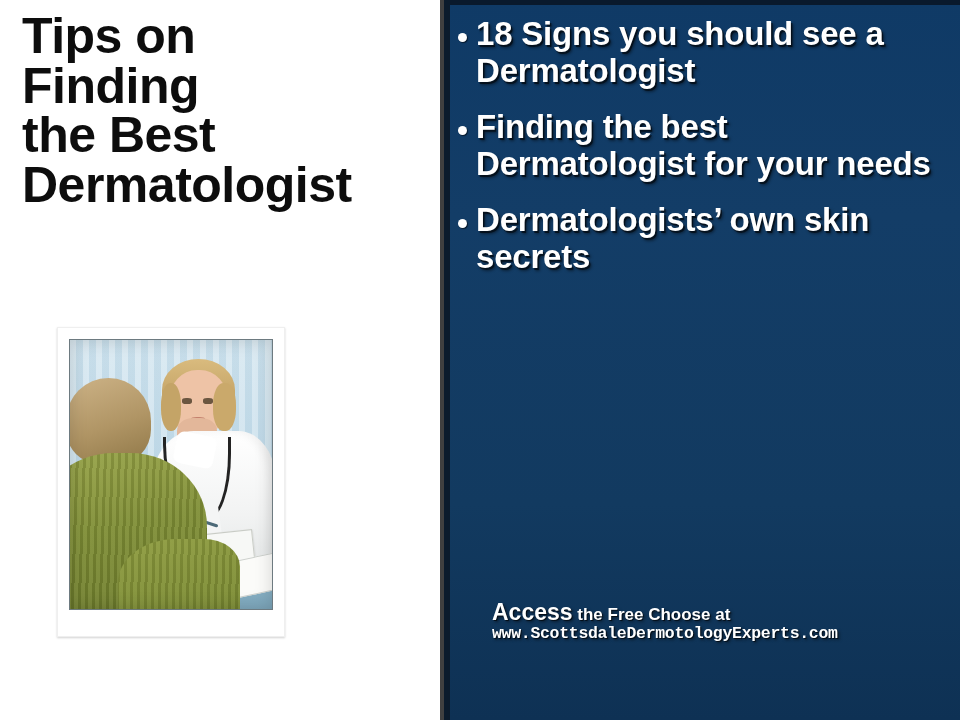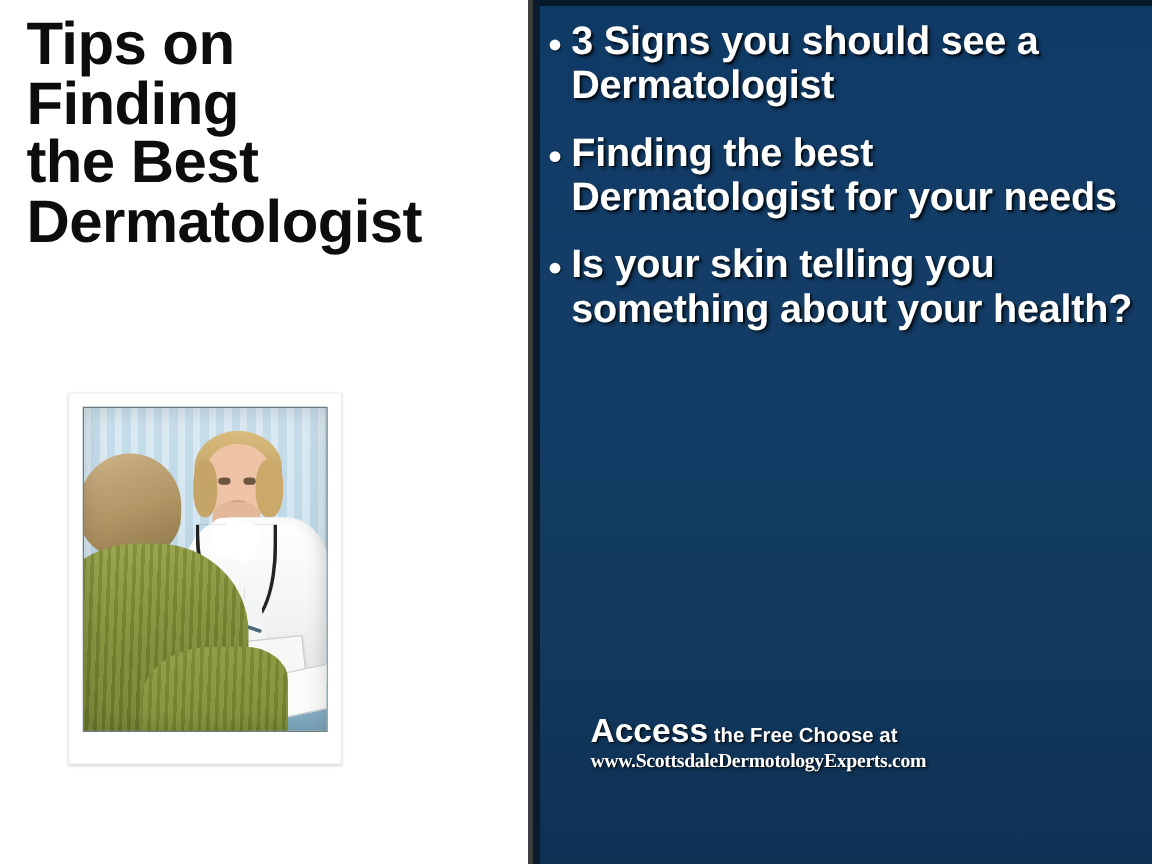--- a/index.html
+++ b/index.html
@@ -272,24 +272,24 @@
     text-shadow: 1px 1px 0 rgba(0,0,0,.6), 2px 2px 3px rgba(0,0,0,.5);
   }
   #footer-line1 {
     font-family: "Liberation Sans", sans-serif;
     font-weight: bold;
     font-size: 17px;
     line-height: 1.15;
     white-space: nowrap;
   }
   #footer-line1 .big {
-    font-size: 28px;
+    font-size: 23px;
   }
   #footer-line2 {
-    font-family: Liberation Serif, serif;
+    font-family: Liberation Mono, monospace;
     font-weight: bold;
     font-size: 16.5px;
     line-height: 1.15;
     letter-spacing: -0.3px;
     white-space: nowrap;
   }
 </style>
 </head>
 <body>
 
@@ -341,33 +341,33 @@
     </div>
   </div>
 
   <div id="blue-panel">
     <div id="panel-top-edge"></div>
 
     <div id="bullet-list">
 
       <div class="bullet-item">
         <span class="bullet-dot"></span>
-        <span class="bullet-text">3 Signs you should see a Dermatologist</span>
+        <span class="bullet-text">18 Signs you should see a Dermatologist</span>
       </div>
 
       <div class="bullet-item">
         <span class="bullet-dot"></span>
         <span class="bullet-text">Finding the best Dermatologist for your needs</span>
       </div>
 
-
       <div class="bullet-item">
         <span class="bullet-dot"></span>
-        <span class="bullet-text">Is your skin telling you something about your health?</span>
+        <span class="bullet-text">Dermatologists’ own skin secrets</span>
       </div>
+
 
     </div>
 
     <div id="footer-text">
       <div id="footer-line1"><span class="big">Access</span><span> the Free Choose at</span></div>
       <div id="footer-line2">www.ScottsdaleDermotologyExperts.com</div>
     </div>
 
   </div>
 </div>

